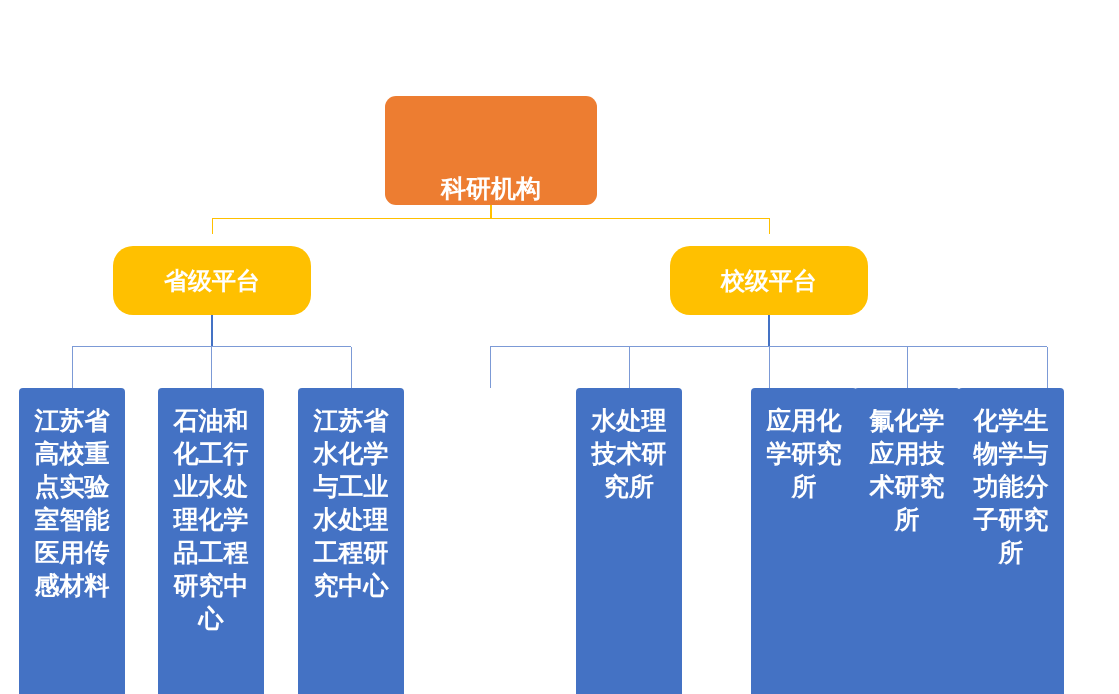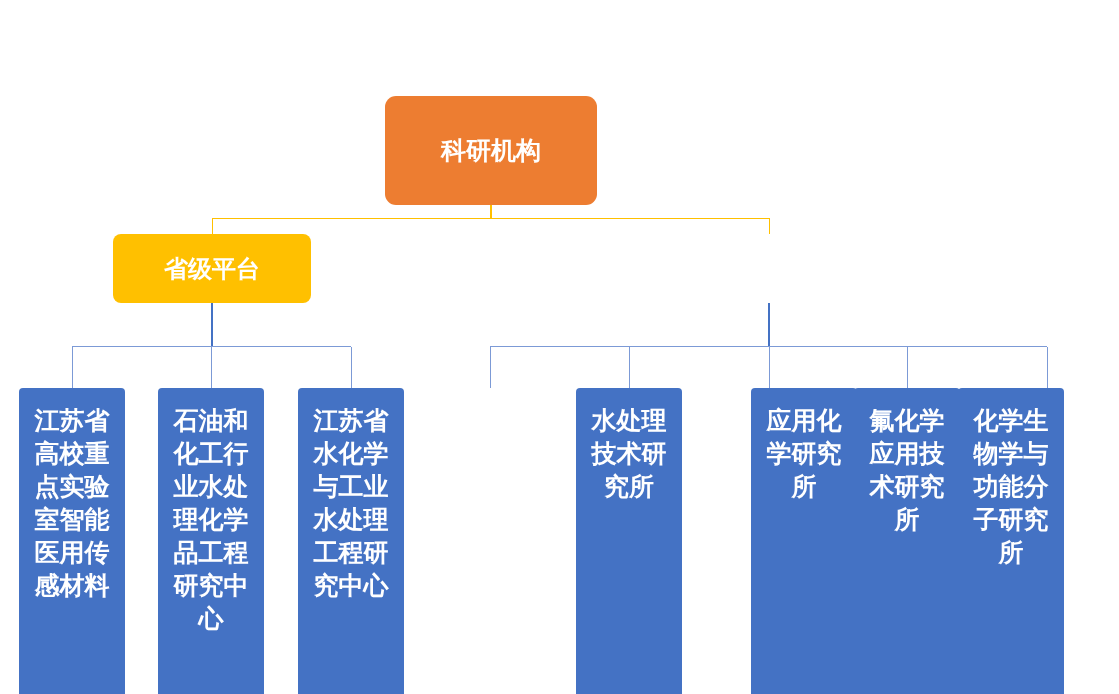--- a/index.html
+++ b/index.html
@@ -20,28 +20,28 @@
     color: var(--node-text, #ffffff);
     font-weight: bold;
     text-align: center;
     box-sizing: border-box;
   }
   .node.root {
     left: 385px; top: 96px;
     width: 212px; height: 109px;
     background: var(--root-fill, #ED7D31);
     border-radius: 11px;
-    display: flex; align-items: center; justify-content: center;
+    display: flex; align-items: flex-end; justify-content: center;
     font-size: 25px;
   }
   .node.branch {
-    top: 234px;
+    top: 246px;
     width: 198px; height: 69px;
     background: var(--branch-fill, #FFC000);
-    border-radius: 8px;
+    border-radius: 20px;
     display: flex; align-items: center; justify-content: center;
     font-size: 24px;
   }
   .branch-left  { left: 113px; }
   .branch-right { left: 670px; }
   .node.child {
     top: 388px;
     width: 106px; height: 340px;
     background: var(--child-fill, #4472C4);
     border-radius: 4px;
@@ -110,20 +110,23 @@
   <div class="line blue-light drop-c7"></div>
   <div class="line blue-light drop-c8"></div>
 
   <div class="node root">
     <span>科研机构</span>
   </div>
 
   <div class="node branch branch-left">
     <span>省级平台</span>
   </div>
+  <div class="node branch branch-right">
+    <span>校级平台</span>
+  </div>
 
   <div class="node child c1">江苏省
 高校重
 点实验
 室智能
 医用传
 感材料</div>
   <div class="node child c2">石油和
 化工行
 业水处

